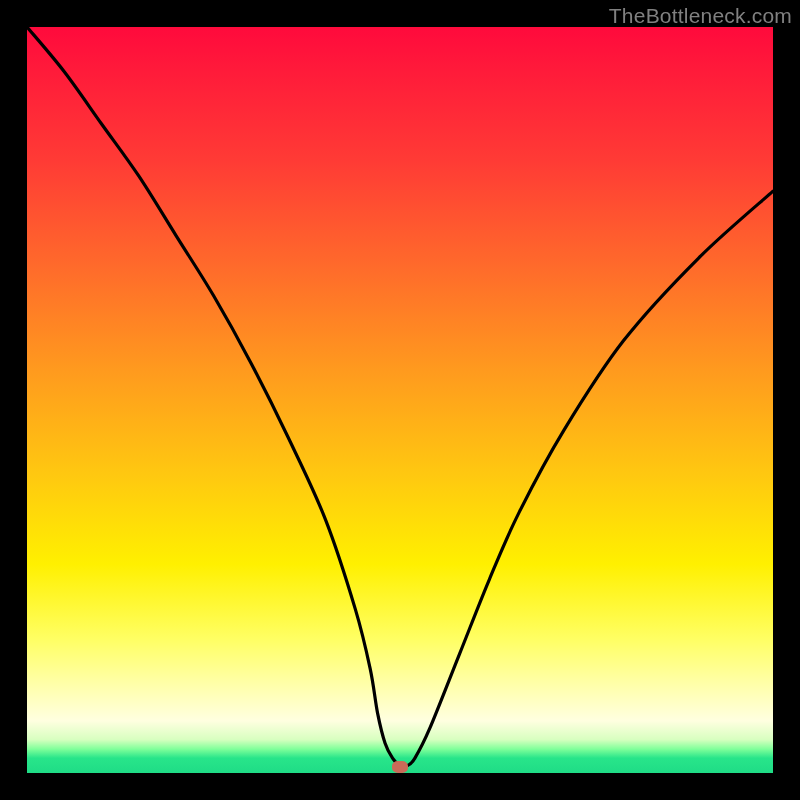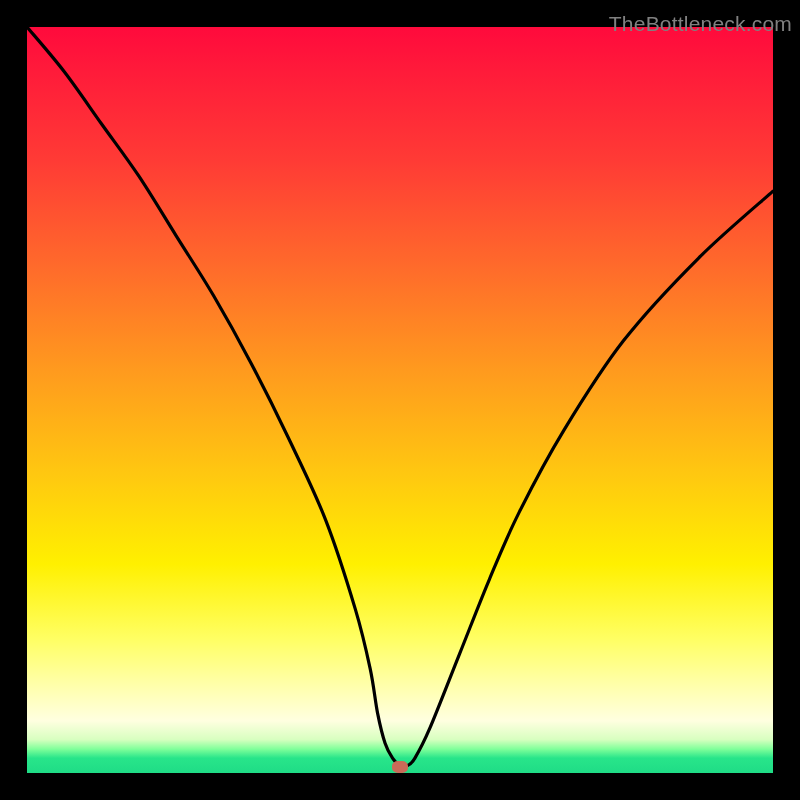--- a/index.html
+++ b/index.html
@@ -58,21 +58,20 @@
     transform: translate(-50%, -50%);
   }
   .watermark {
     position: absolute;
     top: 4px;
     right: 8px;
     color: #808080;
     font-size: 21px;
     letter-spacing: 0.2px;
     font-weight: 500;
-    margin-top: 8px;
   }
 </style>
 </head>
 <body>
 
 <div class="chart-frame">
 
   <div class="plot-area">
 
     <svg class="curve-svg" viewBox="0 0 746 746" preserveAspectRatio="none">

